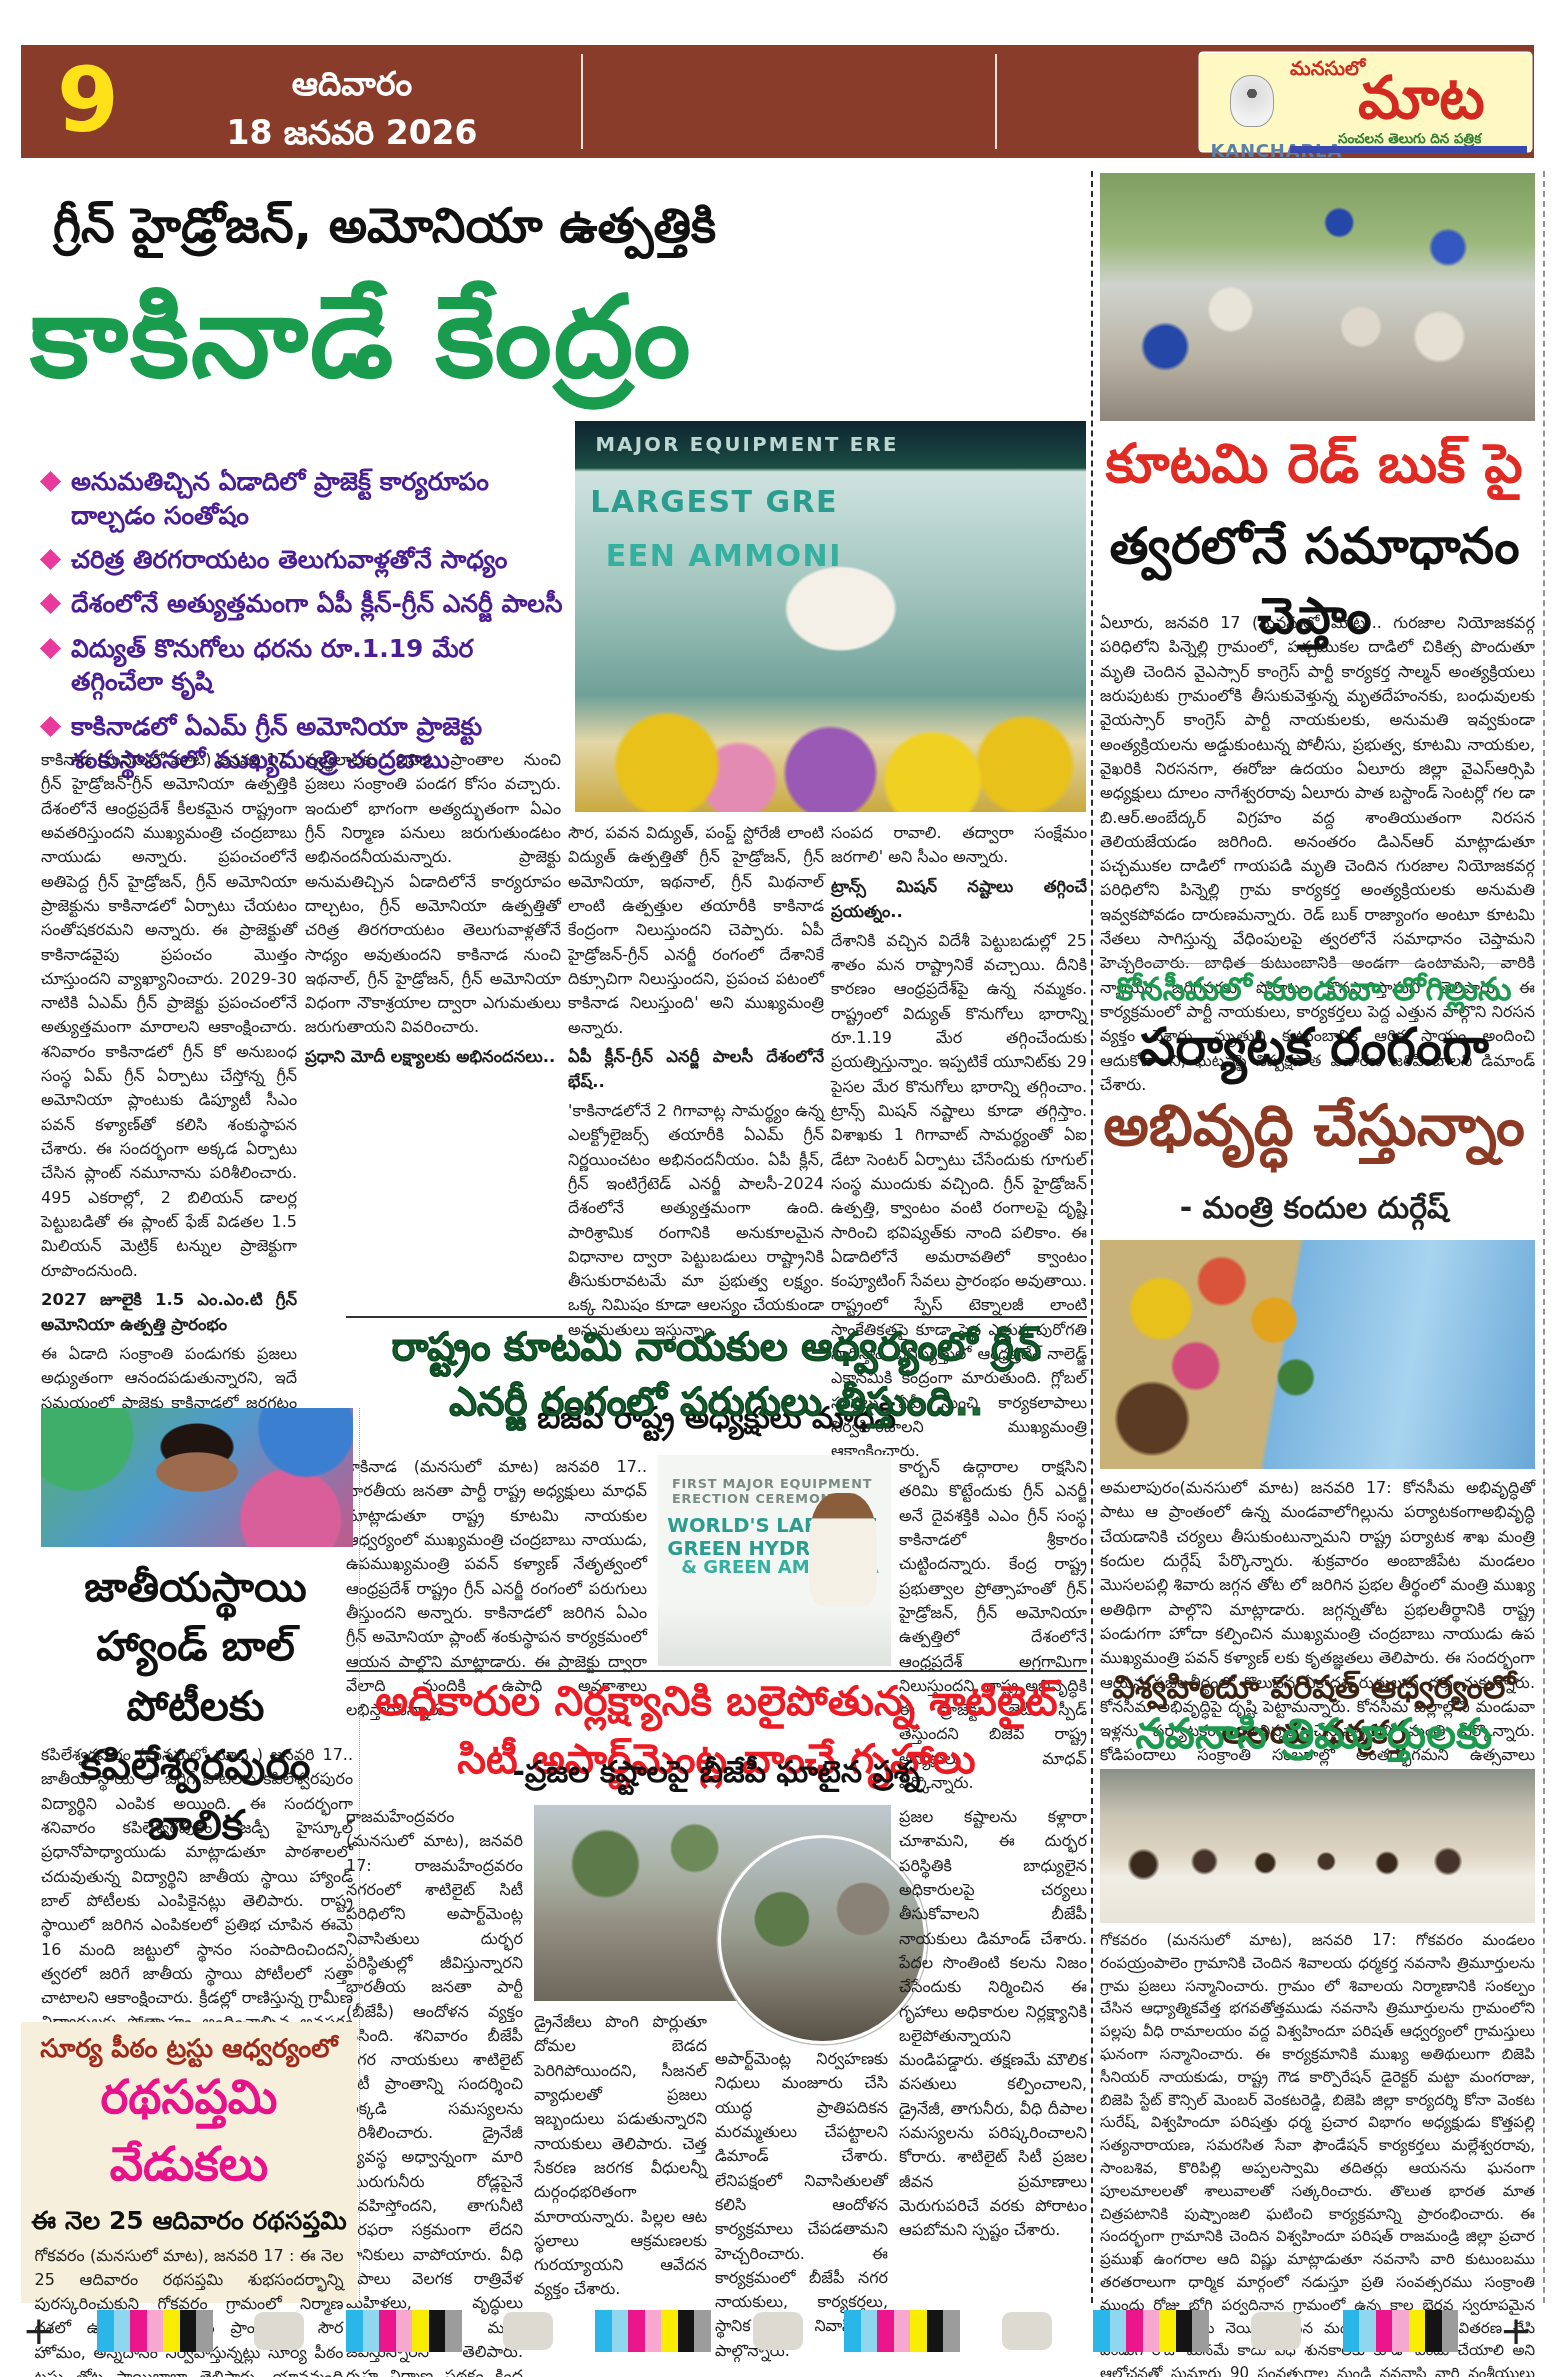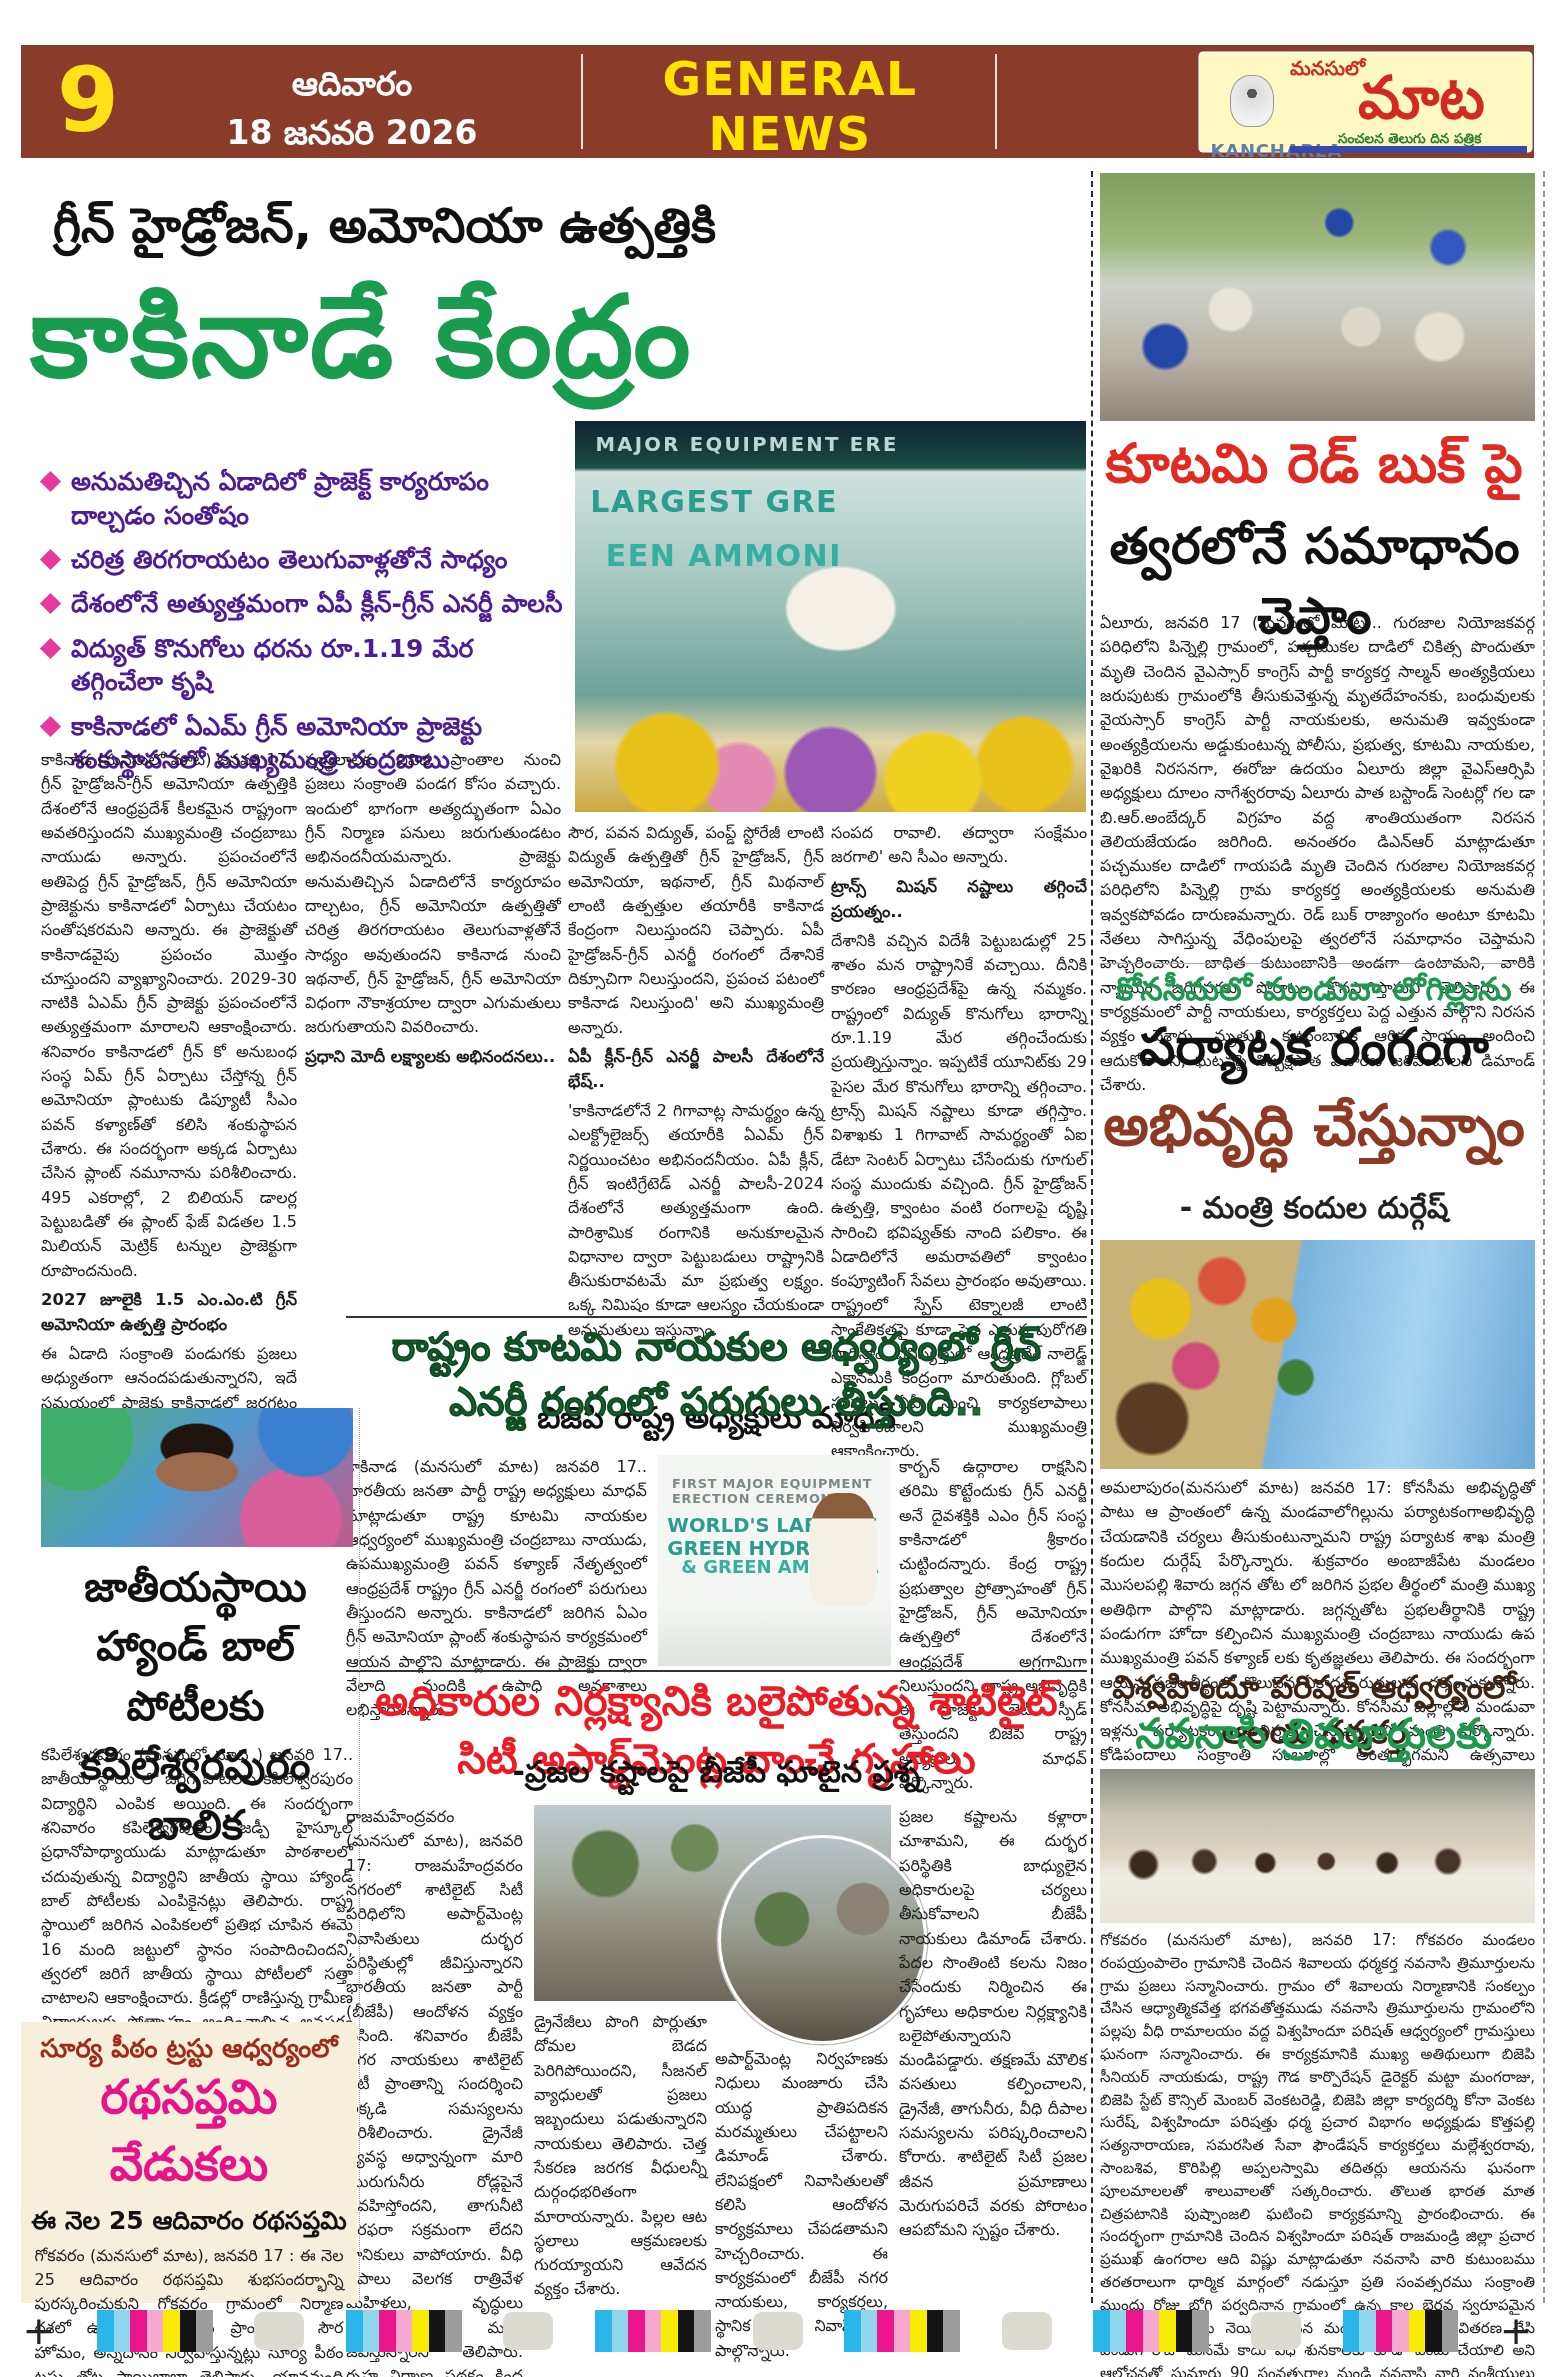--- a/index.html
+++ b/index.html
@@ -125,25 +125,20 @@
 
 <div id="page">
 
   <div class="abs hdrbar" style="left:21px;top:45px;width:1513px;height:113px;">
     <div class="abs hdr-num" style="left:36px;top:10.5px;">9</div>
     <div class="abs hdr-date" style="left:113px;top:13.5px;width:436px;">
       <div>ఆదివారం</div>
       <div>18 జనవరి 2026</div>
     </div>
     <div class="abs hdr-vline" style="left:560px;top:9px;height:95px;"></div>
-    <div class="abs ctr" style="left:568px;top:6px;width:402px;">
-      <div class="gen-news">GENERAL NEWS</div>
-      <div class="gen-underline" style="width:248px;margin:1.5px auto;"></div>
-      <div class="gen-te">జనరల్ న్యూస్</div>
-    </div>
     <div class="abs hdr-vline" style="left:974px;top:9px;height:95px;"></div>
     <div class="abs masthead" style="left:1179px;top:7.5px;width:331px;height:98px;">
       <div class="abs mh-pre" style="left:90px;top:4.5px;">మనసులో</div>
       <div class="abs mh-title" style="left:158px;top:15px;">మాట</div>
       <div class="abs mh-face" style="left:30px;top:22.6px;"></div>
       <div class="abs mh-agent" style="left:10.5px;top:75px;">KANCHARLA</div>
       <div class="abs mh-tag" style="left:113px;top:77px;">సంచలన తెలుగు దిన పత్రిక</div>
       <div class="abs mh-strip" style="left:90px;top:93px;width:237px;height:7.5px;"></div>
     </div>
   </div>

